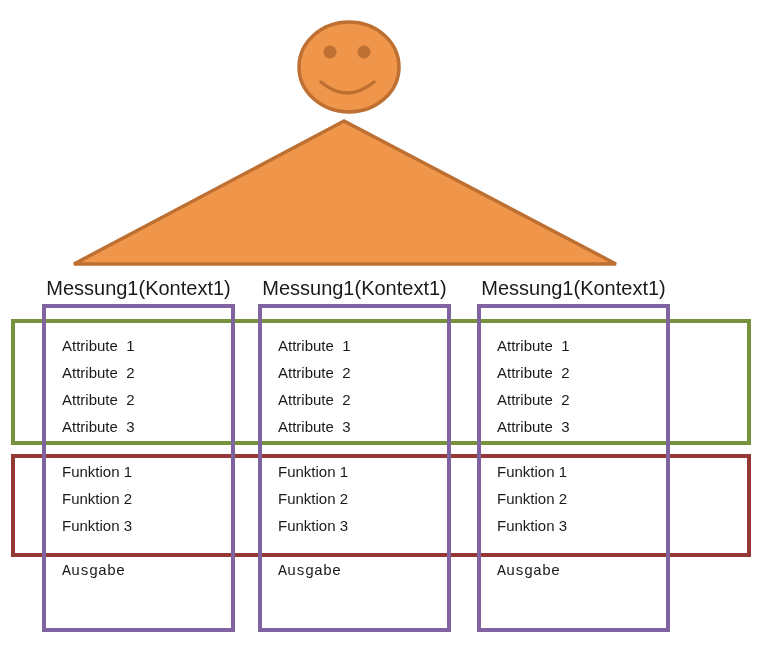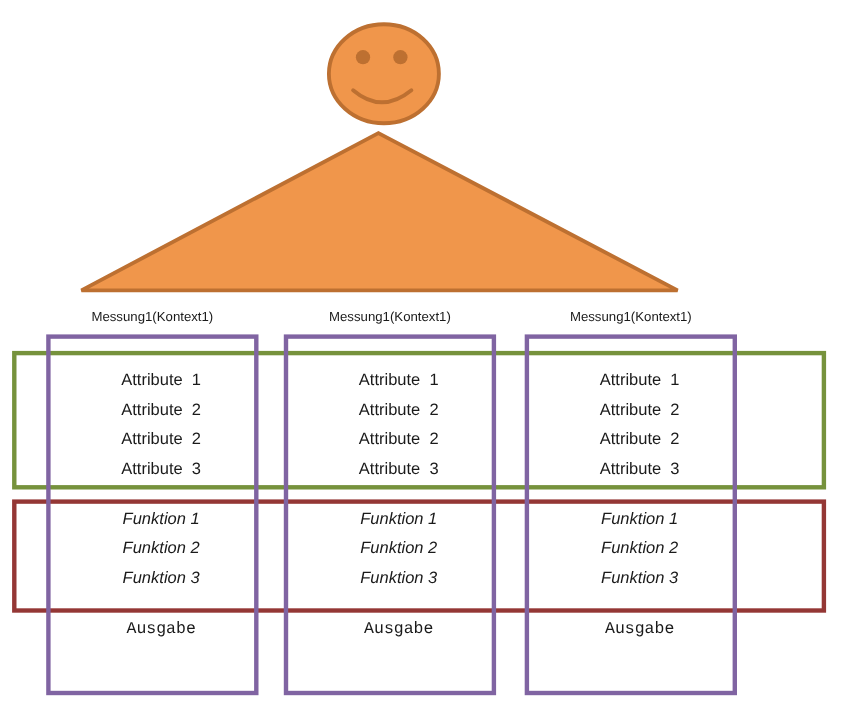--- a/index.html
+++ b/index.html
@@ -43,29 +43,29 @@
   .col-1 { left: 42px; }
   .col-2 { left: 258px; }
   .col-3 { left: 477px; }
 
   .col-header {
     position: absolute;
     top: -31px;
     left: -10px;
     right: -10px;
     text-align: center;
-    font-size: 12px;
+    font-size: 20px;
     line-height: 22px;
     white-space: pre;
   }
 
-  .rows { position: absolute; left: 16px; right: 0; text-align: center; font-size: 15px; }
+  .rows { position: absolute; left: 16px; right: 0; text-align: left; font-size: 15px; }
   .rows .line { height: 27px; line-height: 27px; white-space: pre; }
   .attrs { top: 24px; }
-  .funcs { top: 150px; font-style: italic; }
+  .funcs { top: 150px; }
   .out   { top: 250px; font-family: Liberation Mono, monospace; }
 </style>
 </head>
 <body>
 
 <div class="stage">
 
   <svg class="person" width="778" height="272" viewBox="0 0 778 272">
     <polygon class="shape" points="344,121 74,264 616,264"></polygon>
     <ellipse class="shape" cx="349" cy="67" rx="50" ry="45"></ellipse>

